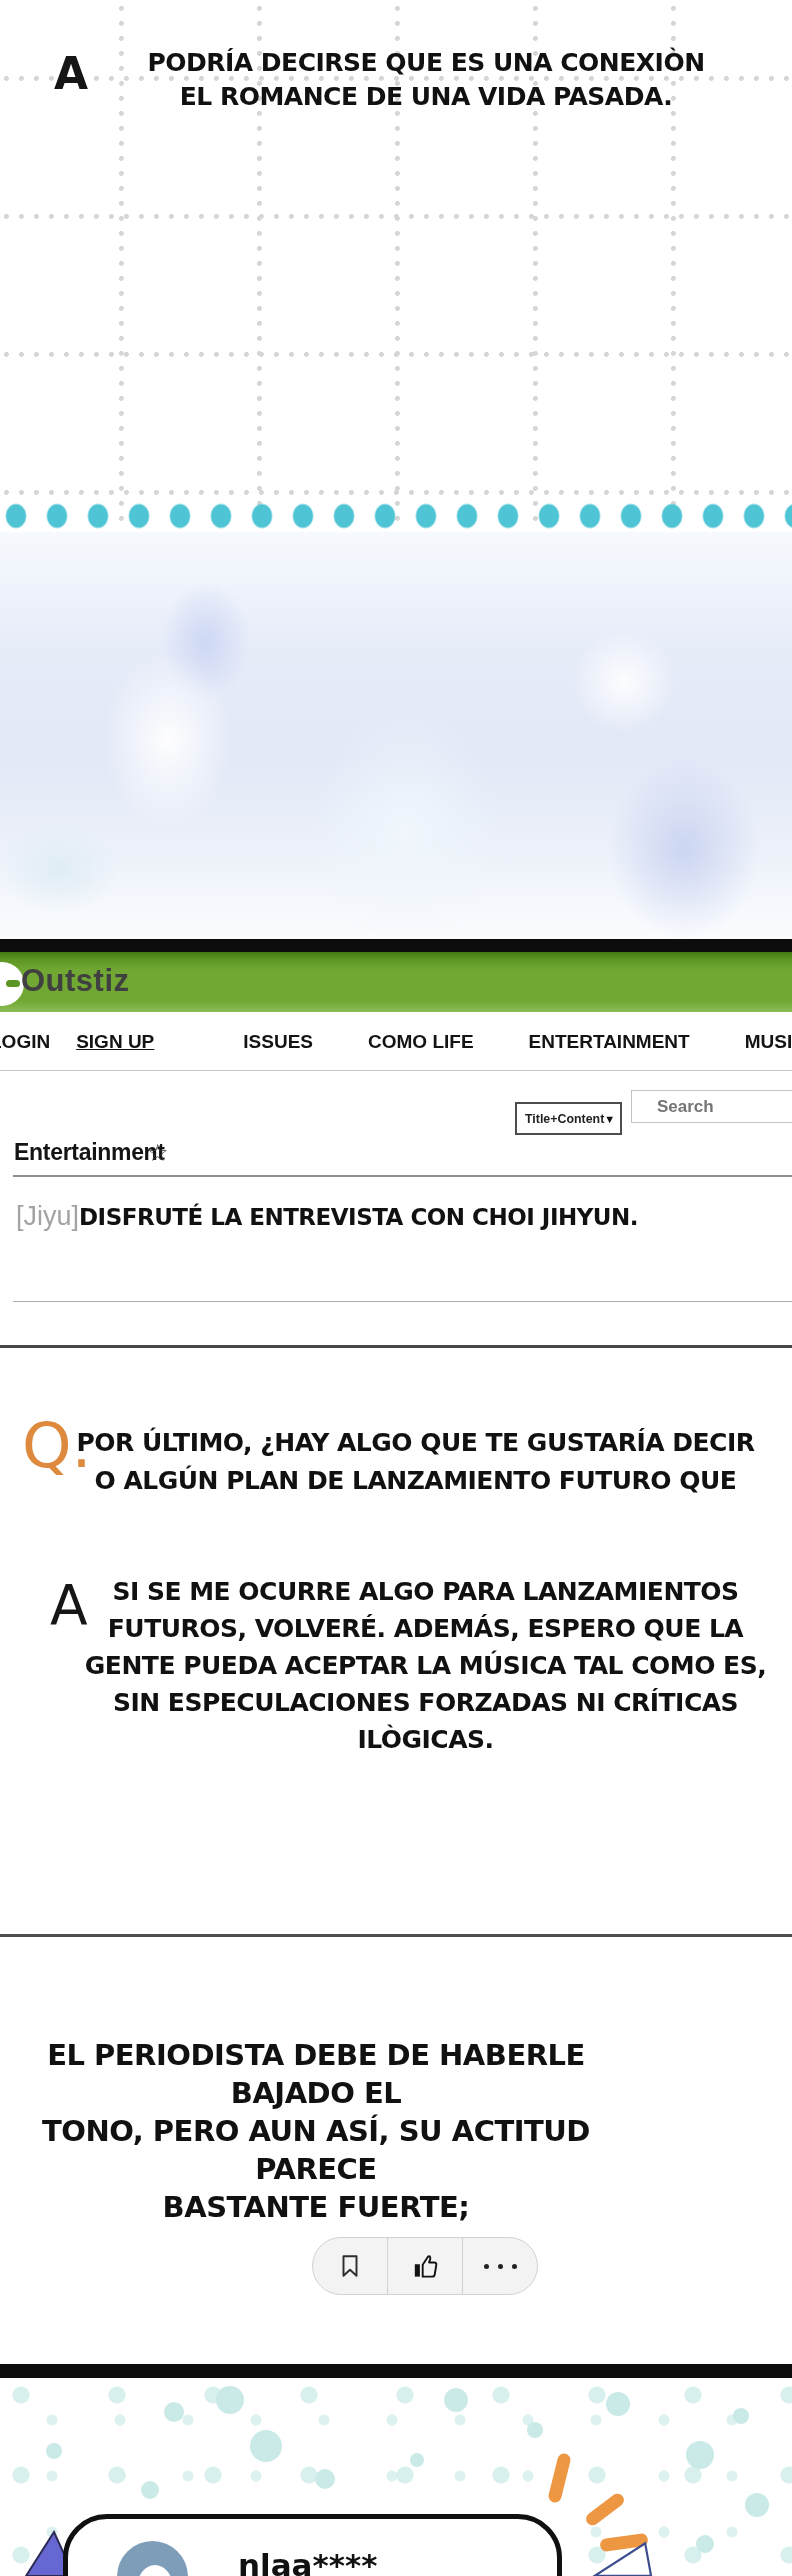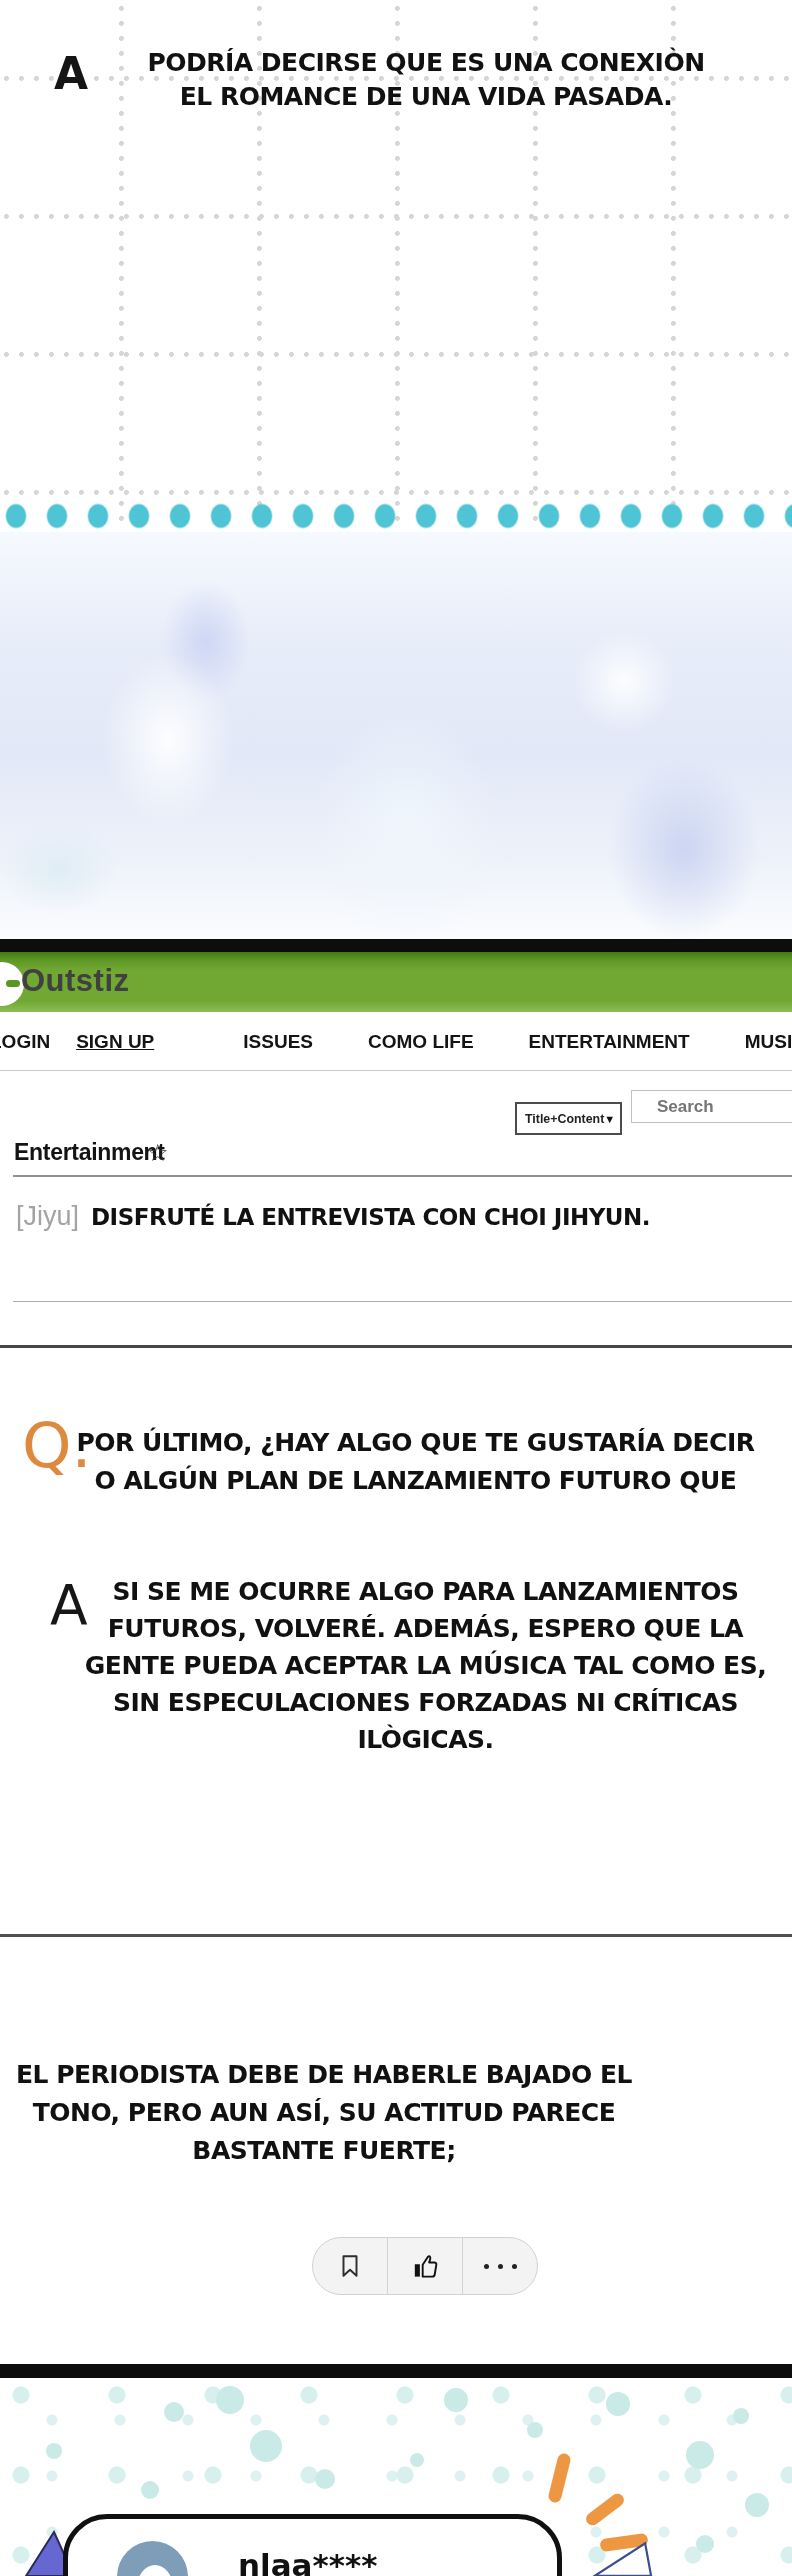--- a/index.html
+++ b/index.html
@@ -56,35 +56,35 @@
   .search-filter .flabel{font-size:12.4px;font-weight:bold;color:#222;}
   .search-filter .farrow{font-size:11px;color:#111;}
   .search-box{left:631px;top:1090px;width:173px;height:33px;border:1px solid #c2c2c2;background:#fff;
     box-sizing:border-box;font-size:17px;color:#3a3a3a;font-weight:bold;padding:0 0 0 25px;outline:none;
     font-family:"Liberation Sans",sans-serif;}
 
   
   .section-title{left:14px;top:1139px;font-size:23px;font-weight:bold;color:#141414;letter-spacing:-0.3px;}
   .fav-star{left:147px;top:1139px;font-size:24px;color:#333;}
   .section-line{left:13px;top:1175px;width:780px;height:1.5px;background:#8f8f8f;}
-  .post-row{left:16px;top:1201px;display:flex;align-items:center;gap:12px;white-space:nowrap;}
+  .post-row{left:16px;top:1201px;display:flex;align-items:center;white-space:nowrap;}
   .post-author{font-size:27px;color:#a3a3a3;font-family:"Liberation Sans",sans-serif;}
   .post-title{font-size:23px;text-align:left;}
   .hr-thin{left:13px;top:1301px;width:780px;height:1px;background:#adadad;}
   .hr-dark1{left:0;top:1345px;width:793px;height:3px;background:#474747;}
   .hr-dark2{left:0;top:1934px;width:793px;height:3px;background:#4f4f4f;}
 
   
   .q-label{left:22px;top:1409px;font-size:63px;color:#de8a3e;font-family:"DejaVu Sans",sans-serif;}
   .q-text{left:59px;top:1424px;width:713px;font-size:25px;line-height:38px;}
   .a-label{left:50px;top:1573px;font-size:55px;color:#161616;font-family:"DejaVu Sans",sans-serif;}
   .a-text{left:69px;top:1573px;width:713px;font-size:25px;line-height:37px;}
 
   
-  .narration{left:12px;top:2036px;width:624px;font-size:25px;line-height:38px;margin-top:20px;}
+  .narration{left:4px;top:2036px;width:624px;font-size:29px;line-height:38px;}
 
   
   .action-group{left:312px;top:2237px;width:226px;height:58px;background:#f3f3f3;border:1px solid #d2d2d2;
     border-radius:30px;display:flex;box-sizing:border-box;overflow:hidden;}
   .action-btn{flex:1;display:flex;align-items:center;justify-content:center;cursor:pointer;}
   .action-btn + .action-btn{border-left:1px solid #d2d2d2;}
   .dots3{display:flex;gap:9px;}
   .dots3 i{width:5px;height:5px;border-radius:50%;background:#222;}
 
   

